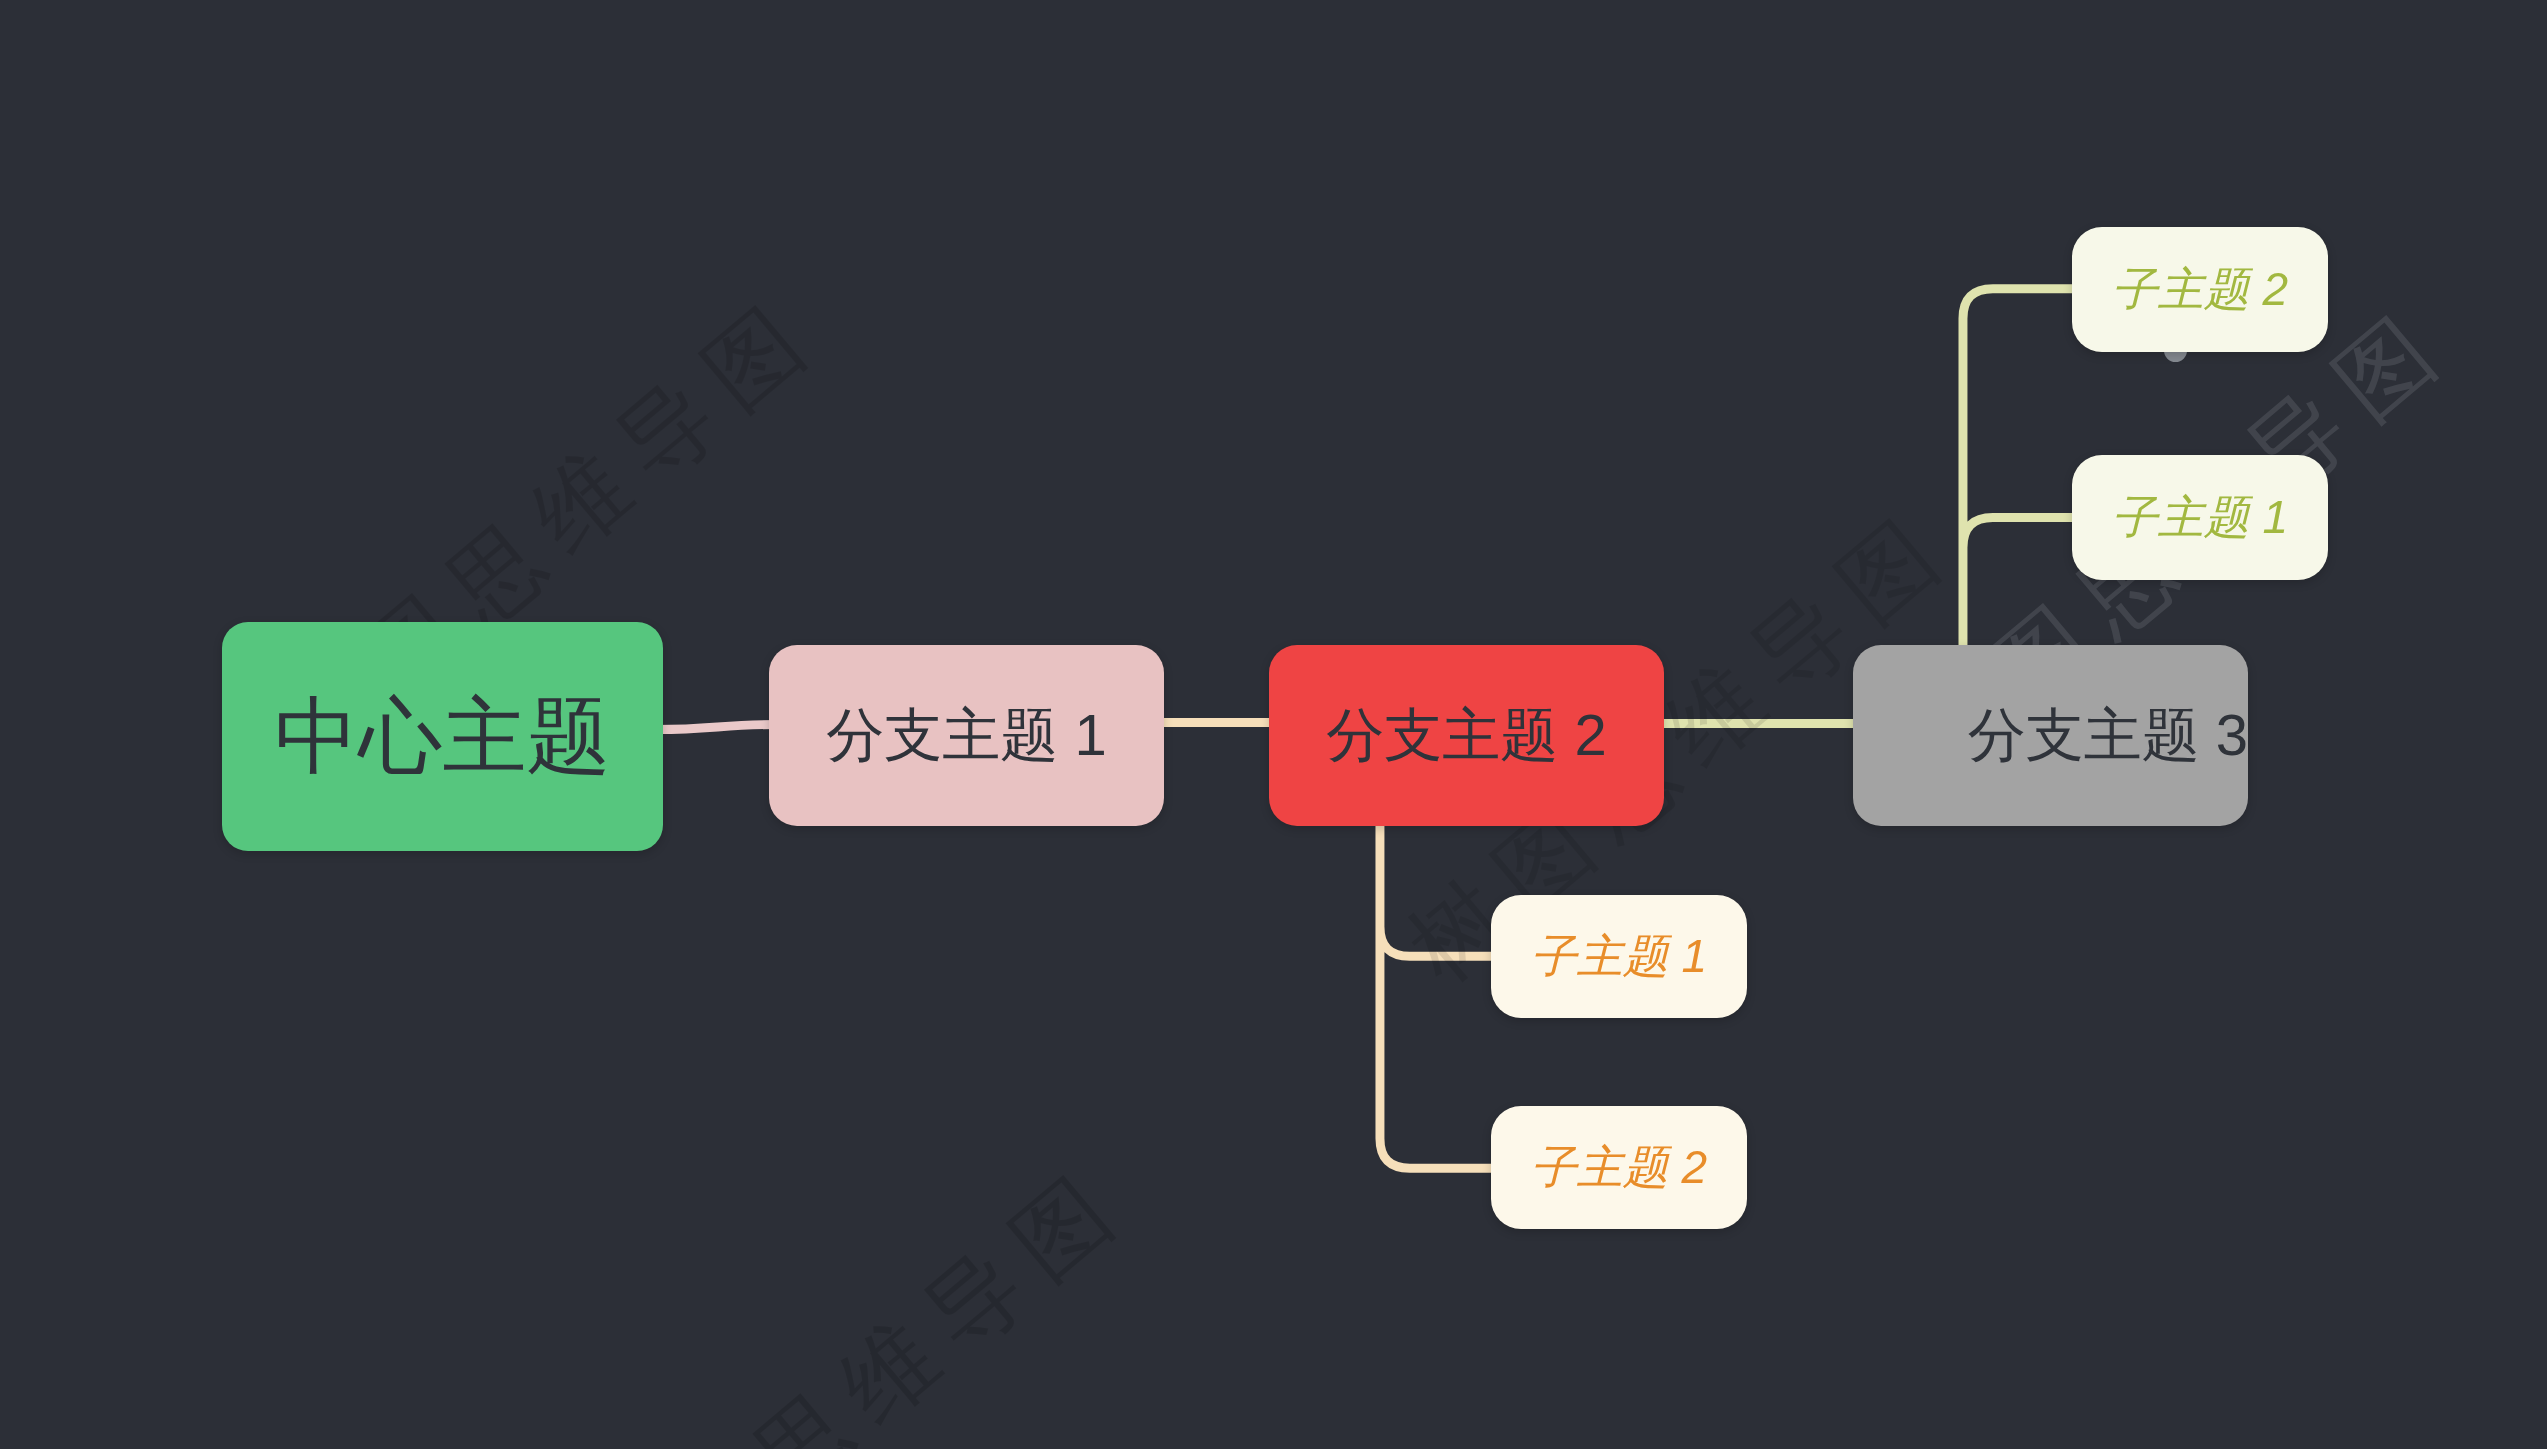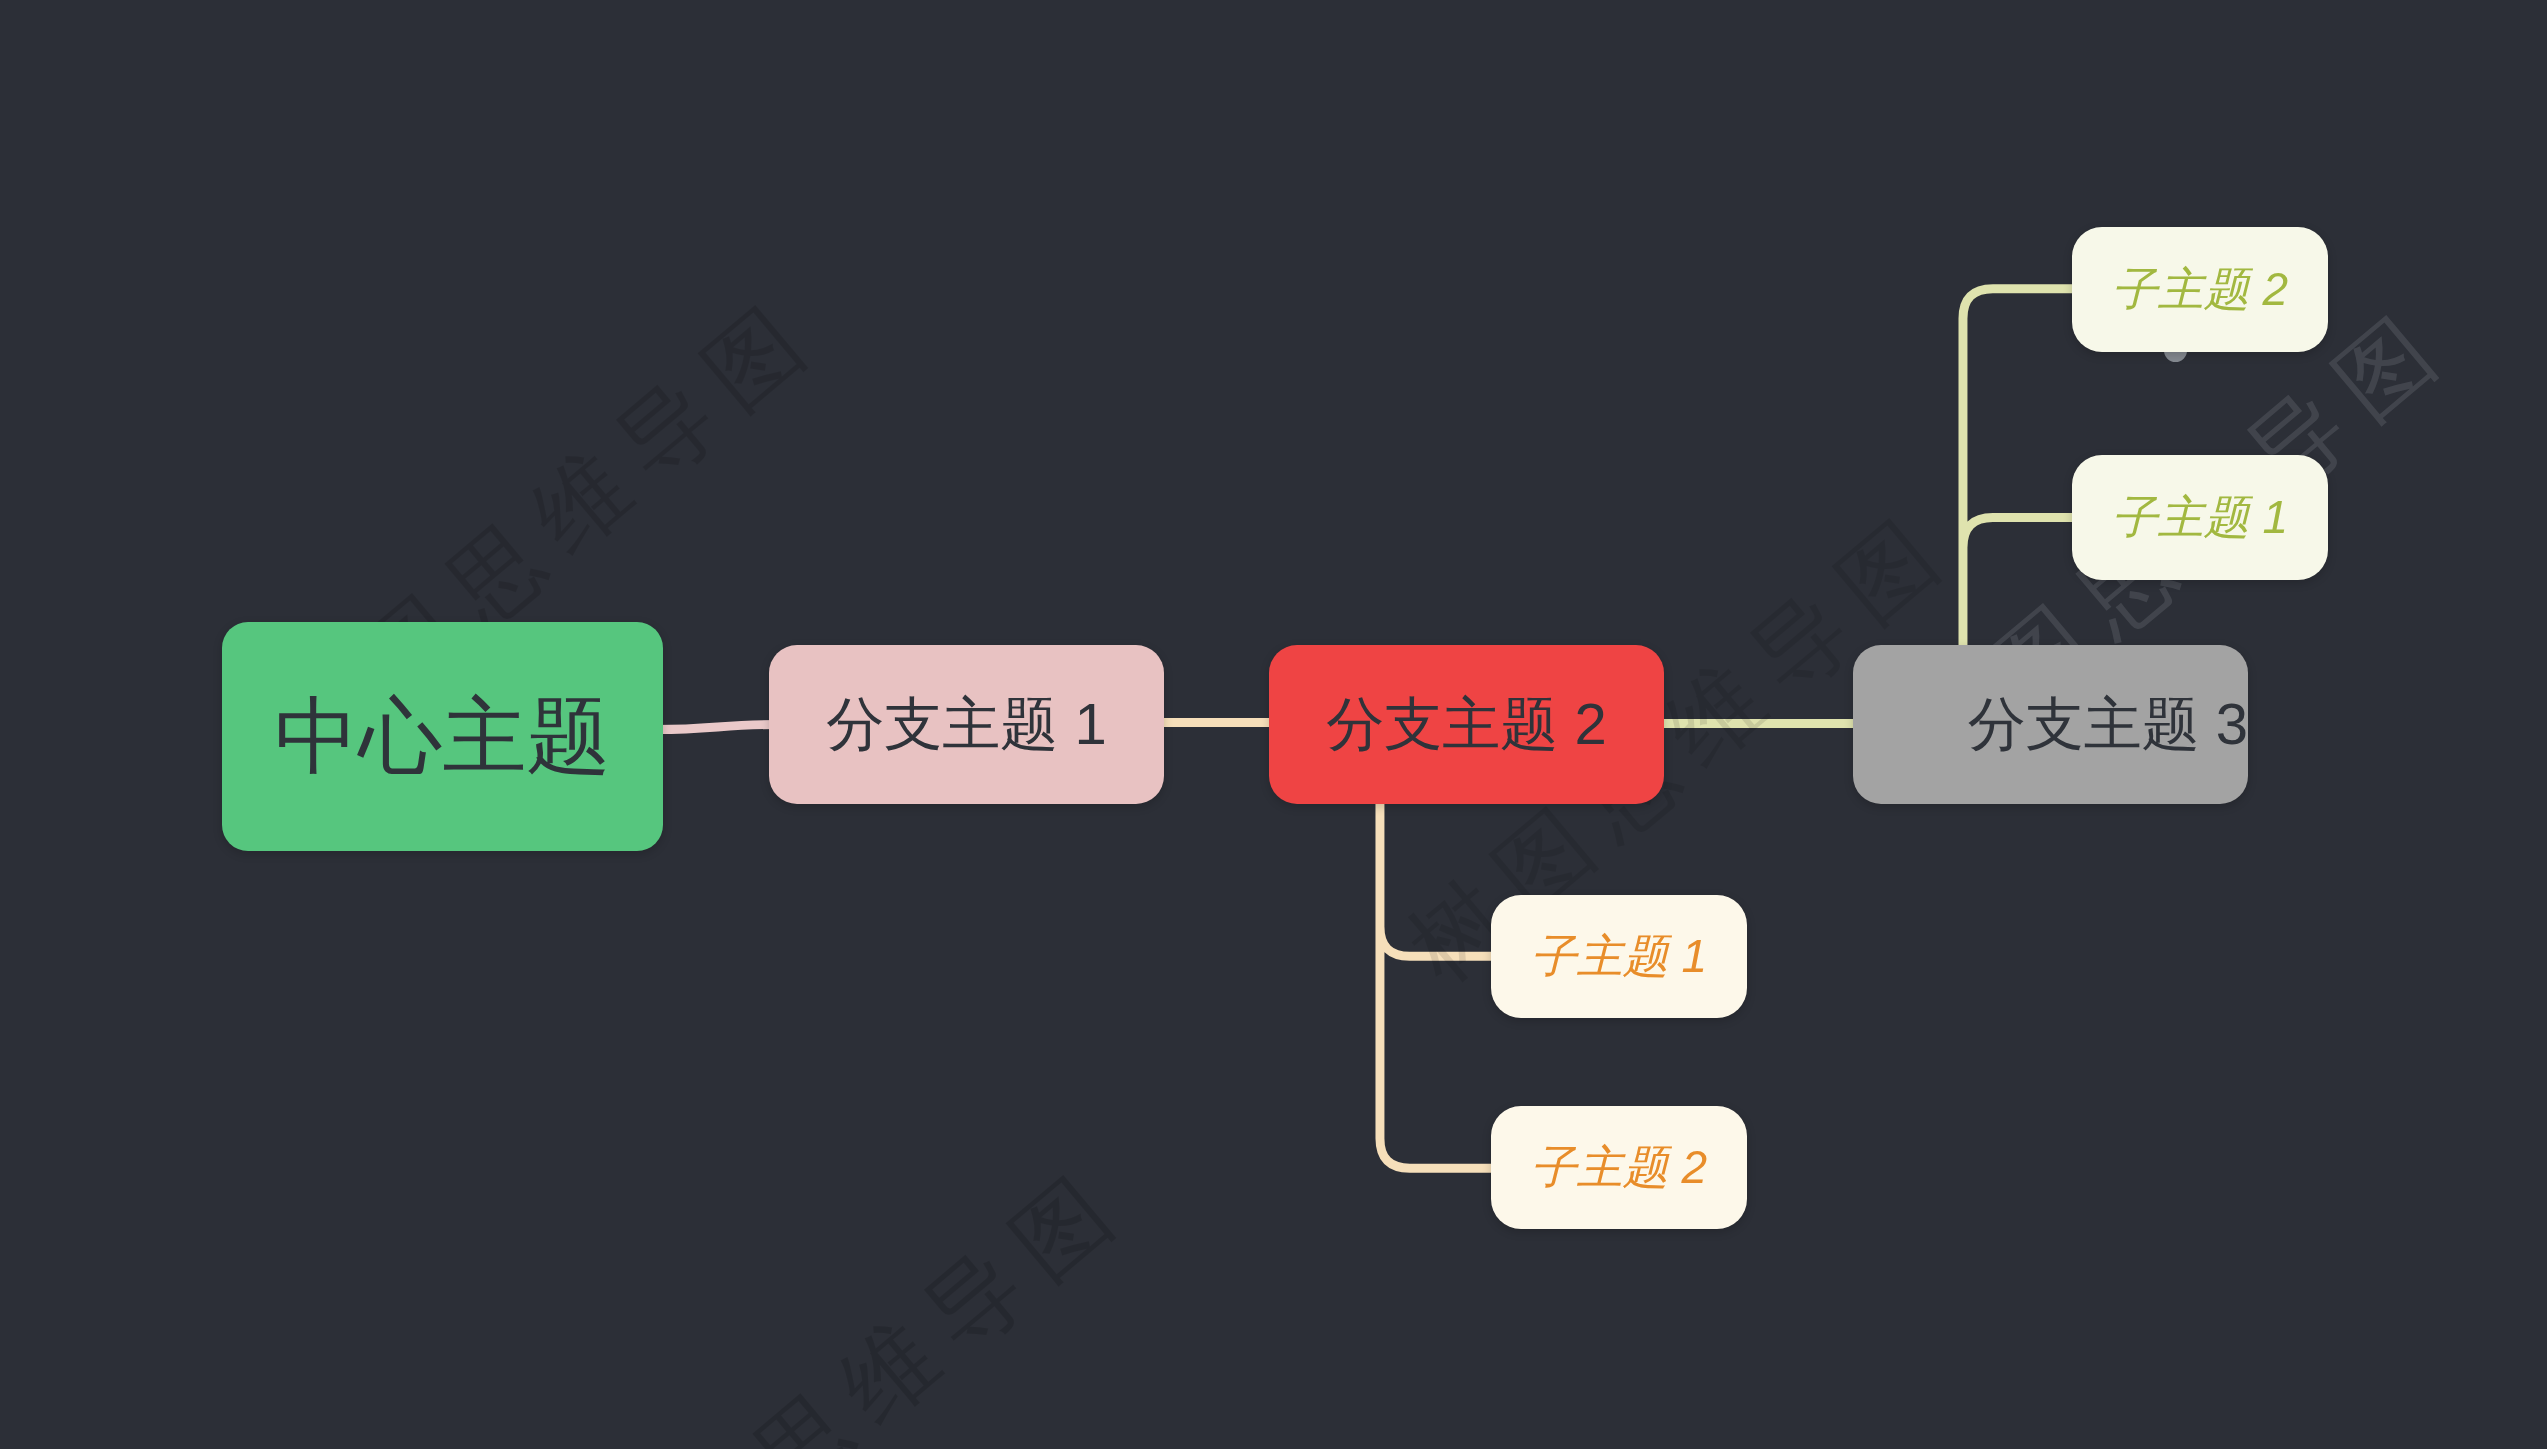--- a/index.html
+++ b/index.html
@@ -36,21 +36,21 @@
     left: 222px; top: 622px;
     width: 441px; height: 229px;
     background: #56c67e;
     border-radius: 26px;
     color: #2f333a;
     font-size: 84px;
     font-weight: 500;
   }
   .node-branch {
     top: 645px;
-    width: 395px; height: 159px;
+    width: 395px; height: 181px;
     border-radius: 28px;
     color: #2f333a;
     font-size: 58px;
     font-weight: 500;
   }
   .node-branch-1 { left: 769px;  background: #e8c2c2; }
   .node-branch-2 { left: 1269px; background: #ef4444; }
   .node-branch-3 { left: 1853px; background: #a3a3a3; justify-content: flex-end; }
   .node-sub {
     width: 256px; height: 125px;

